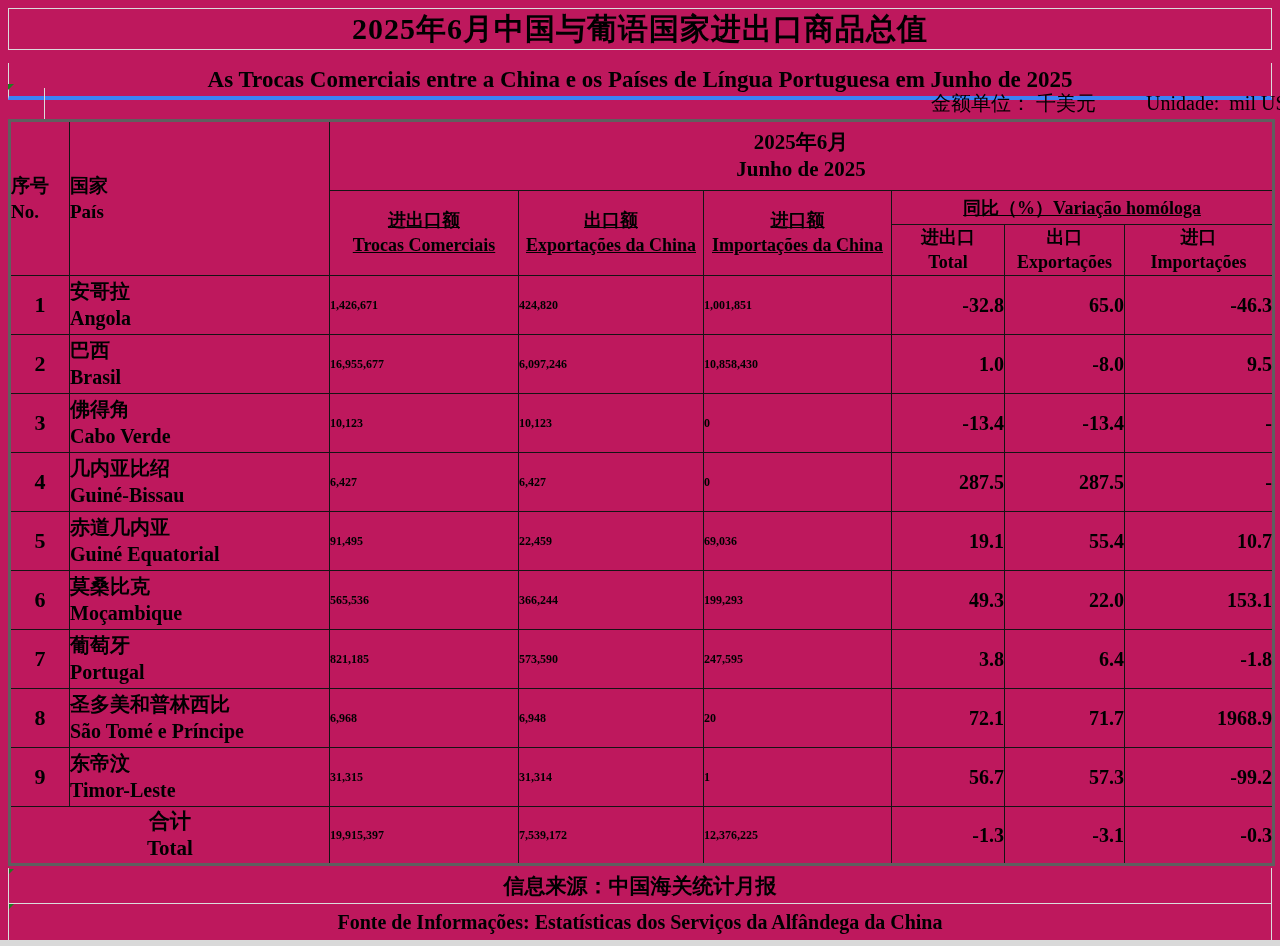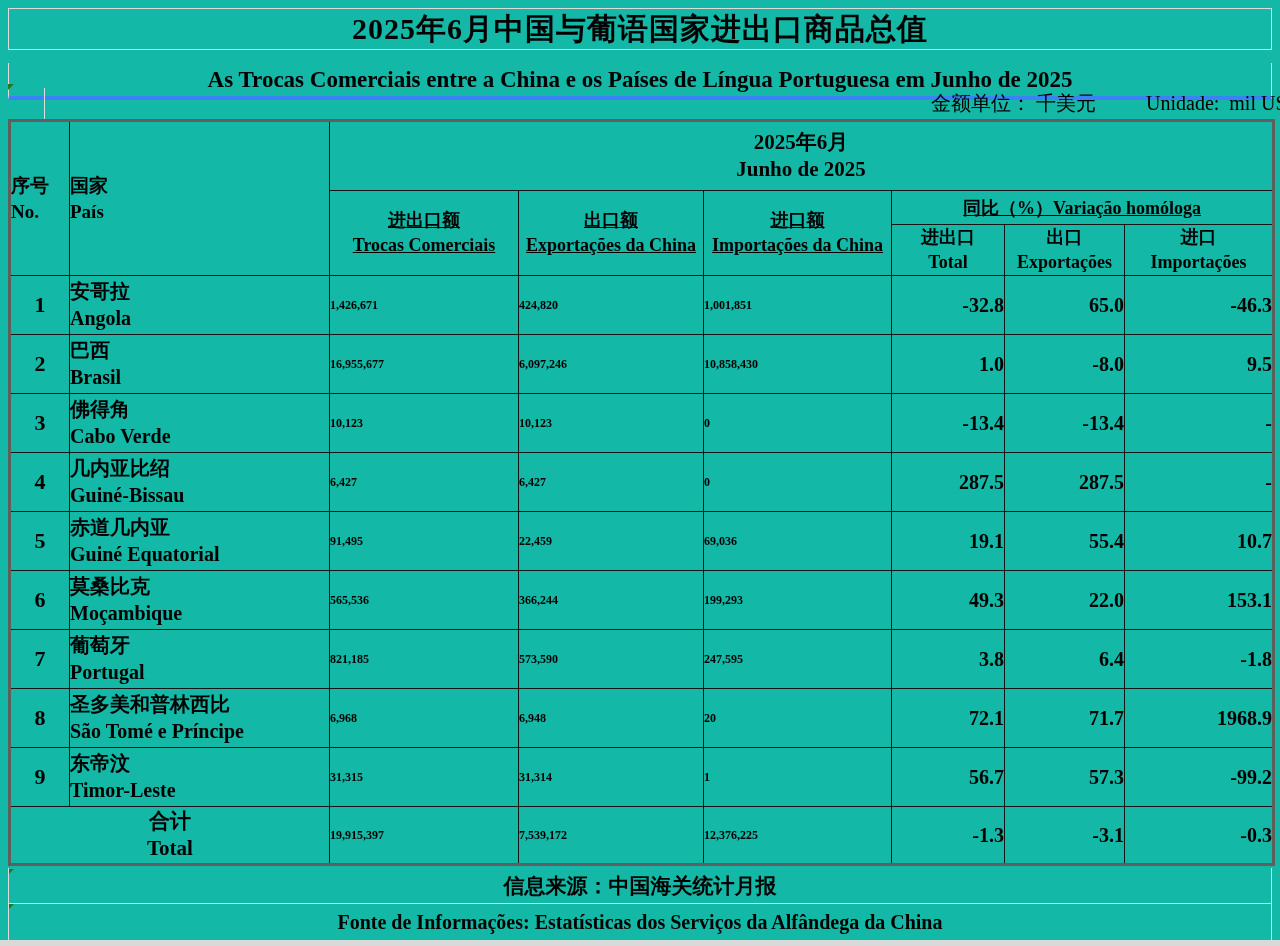--- a/index.html
+++ b/index.html
@@ -1,17 +1,17 @@
 <!DOCTYPE html>
 <html><head>
 <meta charset="utf-8">
 <style>
   html,body{margin:0;padding:0;background:#ffffff;}
   .page{
-    position:relative;width:1280px;height:946px;background:#14b8a6;
+    position:relative;width:1280px;height:946px;background:#be185d;
     font-family:"Liberation Serif","DejaVu Serif",serif;color:#000;
     overflow:hidden;
   }
   .band{
     position:absolute;left:8px;width:1264px;box-sizing:border-box;
     border-left:1px solid #dcdcdc;border-right:1px solid #dcdcdc;
   }
   .title-cn{
     top:8px;height:42px;border-top:1px solid #dcdcdc;border-bottom:1px solid #dcdcdc;
     display:flex;align-items:center;justify-content:center;

